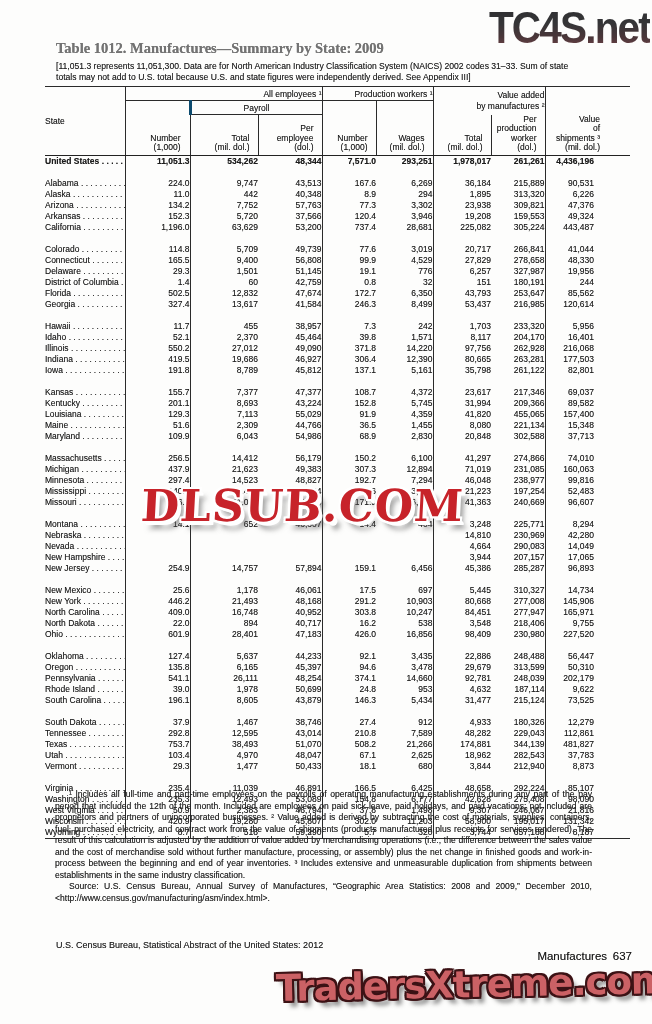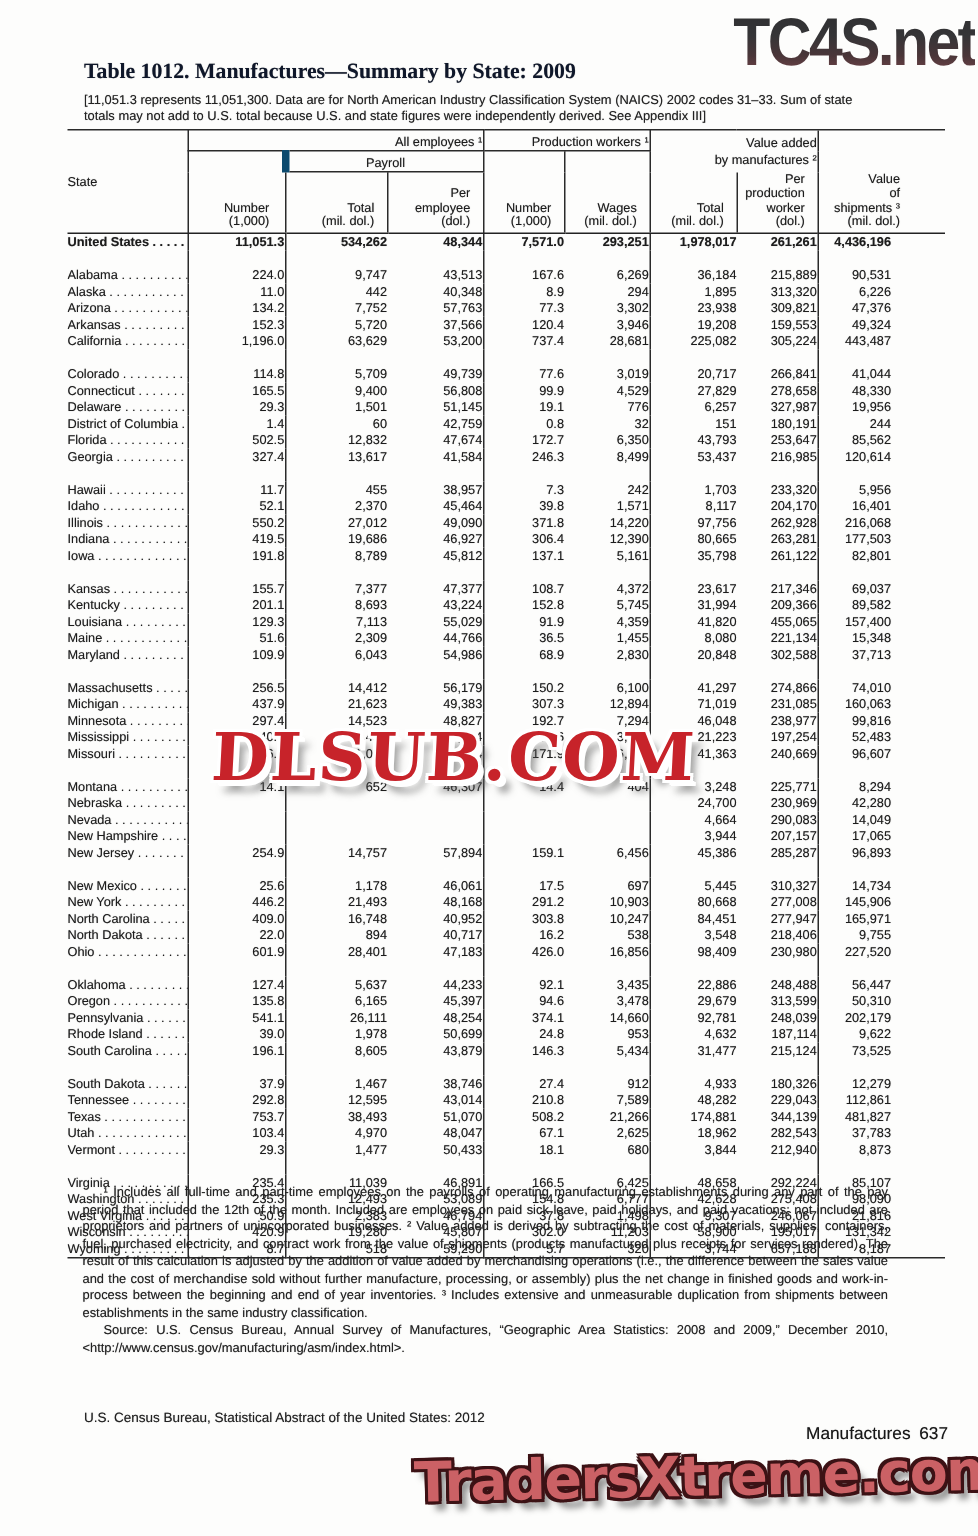--- a/index.html
+++ b/index.html
@@ -4,41 +4,41 @@
 <style>
   html,body{margin:0;padding:0;}
   body{
     width:652px;height:1024px;position:relative;background:#fdfdfc;
     font-family:"Liberation Sans",sans-serif;color:#1c1c1c;overflow:hidden;
     text-shadow:0 0 .5px rgba(40,40,40,.55);
   }
   .abs{position:absolute;}
   .page-title{
     left:56px;top:40px;width:540px;
-    font-family:"Liberation Serif",serif;font-weight:700;font-size:14.5px;color:#0f172a;
+    font-family:"Liberation Serif",serif;font-weight:700;font-size:14.5px;color:#737373;
   }
   .bracket-note{left:56px;top:61px;width:524px;font-size:8.6px;line-height:10.6px;color:#222;}
 
   
   #tbl{position:absolute;left:45px;top:86px;width:585px;border-collapse:collapse;table-layout:fixed;font-size:8.5px;color:#1c1c1c;}
   #tbl td,#tbl th{padding:0;margin:0;}
   #tbl th{font-weight:normal;}
 
   
   .h1 th{height:13px;}
   .h2 th{height:13px;}
   .h3 th{height:37px;}
   .grp{text-align:right;vertical-align:middle;}
   .state-h{text-align:left;vertical-align:middle;border-top:1px solid #2a2a2a;border-right:1px solid #2a2a2a;border-bottom:1.6px solid #222;}
   .ship-h{vertical-align:bottom;text-align:right;padding-right:30px !important;white-space:pre-line;line-height:9.6px;padding-bottom:2px !important;
           border-top:1px solid #2a2a2a;border-left:1px solid #2a2a2a;border-bottom:1.6px solid #222;}
   .ae{border-top:1px solid #2a2a2a;border-bottom:1px solid #2a2a2a;border-right:1px solid #2a2a2a;}
   .pw{border-top:1px solid #2a2a2a;border-bottom:1px solid #2a2a2a;border-right:1px solid #2a2a2a;}
   .va{border-top:1px solid #2a2a2a;border-left:1px solid #2a2a2a;white-space:pre-line;line-height:11px;vertical-align:middle;}
-  .payroll{text-align:center;vertical-align:middle;border-left:5px solid #0c4a6e;border-bottom:1px solid #2a2a2a;}
+  .payroll{text-align:center;vertical-align:middle;border-left:3px solid #0c4a6e;border-bottom:1px solid #2a2a2a;}
   .num-h{vertical-align:bottom;text-align:right;padding-right:8px !important;white-space:pre-line;line-height:9.6px;padding-bottom:2px !important;}
   .hb{border-bottom:1.6px solid #222;}
   .bl{border-left:1px solid #2a2a2a;}
 
   
   #tbl tbody td{height:11px;line-height:10.5px;vertical-align:bottom;}
   tr.us td{font-weight:700;height:16px;}
   tr.us td.c1{padding-left:12px;}
   tr.sp td{height:5px;}
   td.state{padding-left:2px;white-space:nowrap;overflow:hidden;}
@@ -513,21 +513,21 @@
         <td class="c8 num">225,771</td>
         <td class="c9 num">8,294</td>
       </tr>
       <tr>
         <td class="c1 state"><span>Nebraska</span><span class="dots"></span></td>
         <td class="c2 num"></td>
         <td class="c3 num"></td>
         <td class="c4 num"></td>
         <td class="c5 num"></td>
         <td class="c6 num"></td>
-        <td class="c7 num">24,700</td>
+        <td class="c7 num">14,810</td>
         <td class="c8 num">230,969</td>
         <td class="c9 num">42,280</td>
       </tr>
       <tr>
         <td class="c1 state"><span>Nevada</span><span class="dots"></span></td>
         <td class="c2 num"></td>
         <td class="c3 num"></td>
         <td class="c4 num"></td>
         <td class="c5 num"></td>
         <td class="c6 num"></td>

